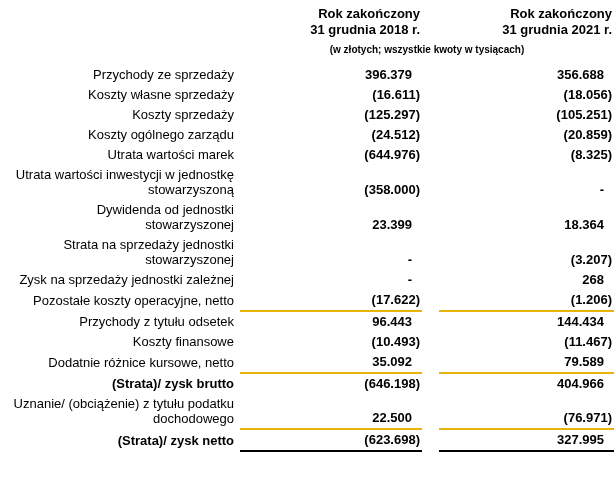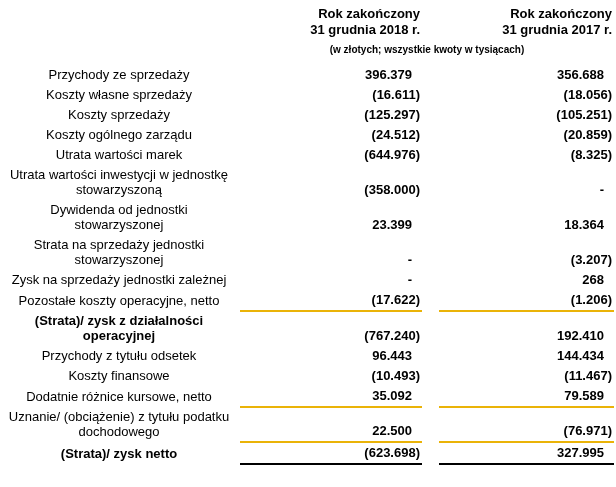--- a/index.html
+++ b/index.html
@@ -30,21 +30,21 @@
   td {
     font-size: 13px;
     line-height: 15px;
     vertical-align: bottom;
     padding: 2px 2px 3px 0;
   }
   td.label {
     padding-left: 2px;
     padding-right: 6px;
     white-space: pre-line;
-    text-align: center;
+    text-align: right;
   }
   td.num {
     text-align: right;
     font-weight: bold;
   }
   td.gap { padding: 0; }
 
   tr.bold td { font-weight: bold; }
 
   td.hdr {
@@ -77,21 +77,21 @@
     <thead>
       <tr>
         <td class="label"></td>
         <td class="num hdr">
           <div>Rok zakończony</div>
           <div>31 grudnia 2018 r.</div>
         </td>
         <td class="gap"></td>
         <td class="num hdr">
           <div>Rok zakończony</div>
-          <div>31 grudnia 2017 r.</div>
+          <div>31 grudnia 2021 r.</div>
         </td>
       </tr>
       <tr>
         <td class="label"></td>
         <td class="subhdr" colspan="3">(w złotych; wszystkie kwoty w tysiącach)</td>
       </tr>
     </thead>
     <tbody>
       <tr>
         <td class="label">Przychody ze sprzedaży</td>
@@ -149,44 +149,43 @@
         <td class="num" style="padding-right: 10px;">-</td>
         <td class="gap"></td>
         <td class="num" style="padding-right: 10px;">268</td>
       </tr>
       <tr class="sep">
         <td class="label">Pozostałe koszty operacyjne, netto</td>
         <td class="num">(17.622)</td>
         <td class="gap"></td>
         <td class="num">(1.206)</td>
       </tr>
-      <tr class="bold">
-        <td class="label">(Strata)/ zysk z działalności
-operacyjnej</td>
-        <td class="num">(767.240)</td>
-        <td class="gap"></td>
-        <td class="num" style="padding-right: 10px;">192.410</td>
-      </tr>
       <tr>
         <td class="label">Przychody z tytułu odsetek</td>
         <td class="num" style="padding-right: 10px;">96.443</td>
         <td class="gap"></td>
         <td class="num" style="padding-right: 10px;">144.434</td>
       </tr>
       <tr>
         <td class="label">Koszty finansowe</td>
         <td class="num">(10.493)</td>
         <td class="gap"></td>
         <td class="num">(11.467)</td>
       </tr>
       <tr class="sep">
         <td class="label">Dodatnie różnice kursowe, netto</td>
         <td class="num" style="padding-right: 10px;">35.092</td>
         <td class="gap"></td>
         <td class="num" style="padding-right: 10px; margin-top: 22px;">79.589</td>
+      </tr>
+      <tr class="bold">
+        <td class="label">(Strata)/ zysk brutto</td>
+        <td class="num">(646.198)</td>
+        <td class="gap"></td>
+        <td class="num" style="padding-right: 10px;">404.966</td>
       </tr>
       <tr class="sep">
         <td class="label">Uznanie/ (obciążenie) z tytułu podatku
 dochodowego</td>
         <td class="num" style="padding-right: 10px;">22.500</td>
         <td class="gap"></td>
         <td class="num">(76.971)</td>
       </tr>
       <tr class="bold total">
         <td class="label">(Strata)/ zysk netto</td>

